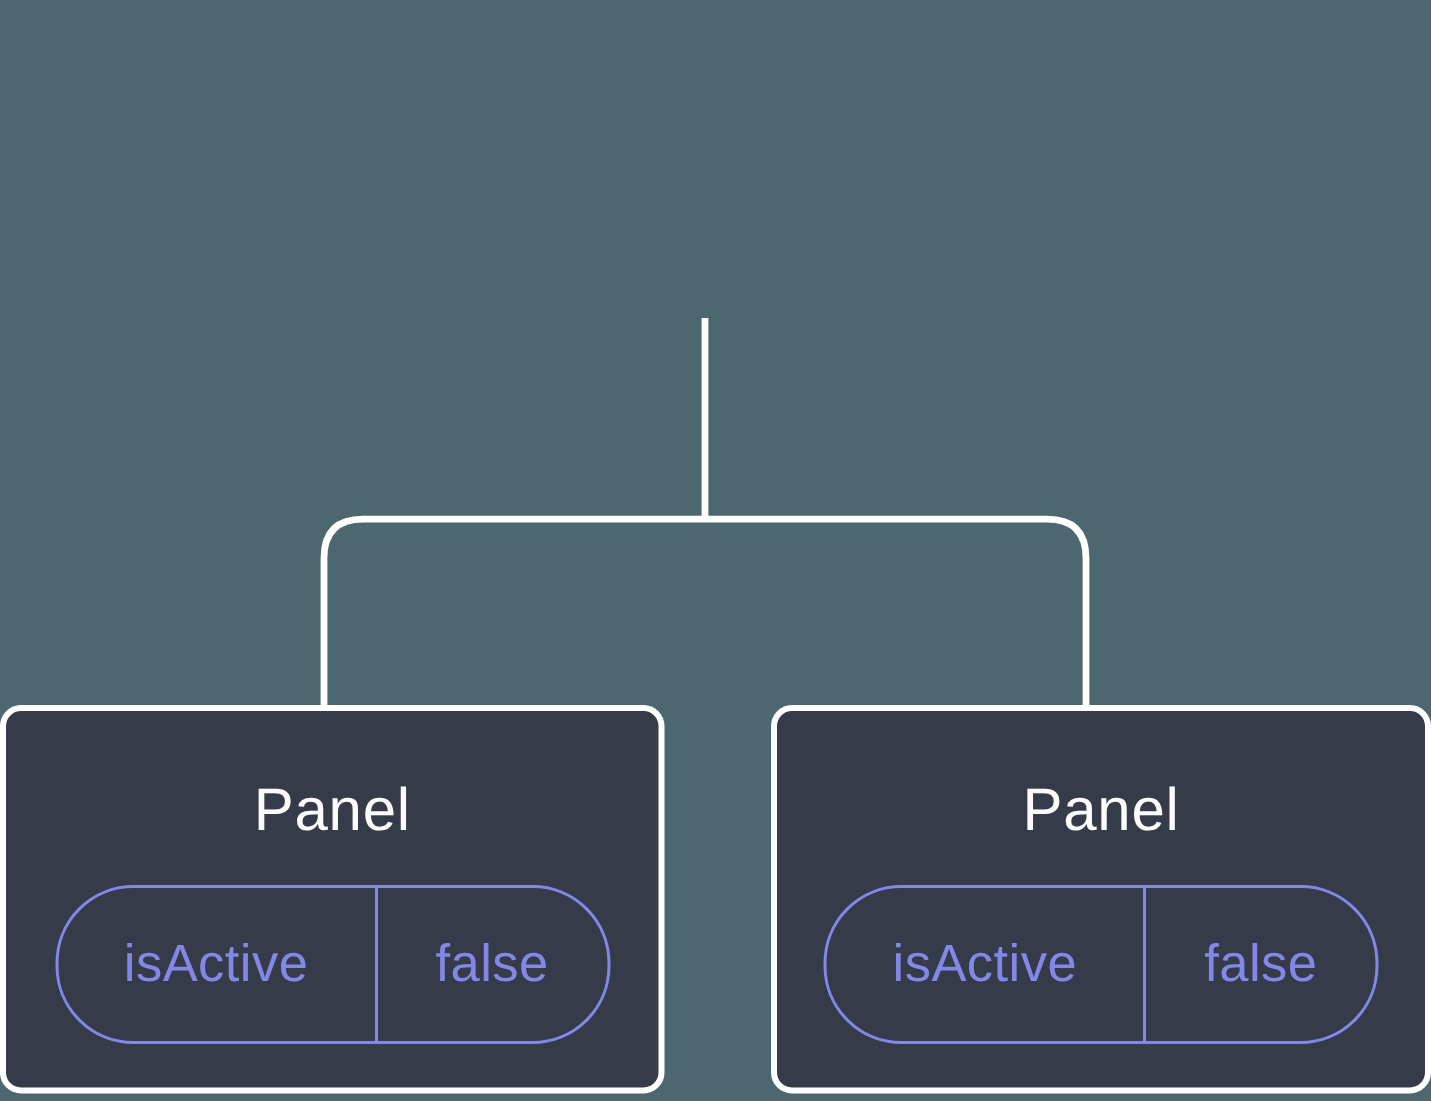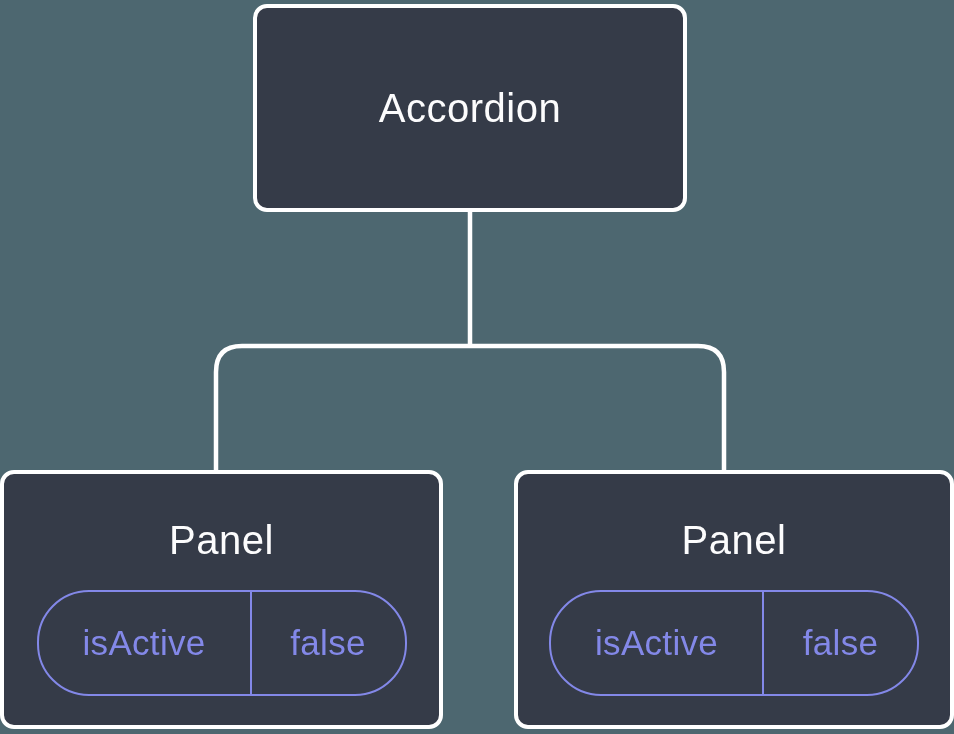--- a/index.html
+++ b/index.html
@@ -102,23 +102,20 @@
 </head>
 <body>
 
 <div class="stage">
 
   <svg class="connectors" viewBox="0 0 954 734" xmlns="http://www.w3.org/2000/svg">
     <path d="M470 212 L470 346"></path>
     <path d="M216 470 L216 372 Q216 346 242 346 L698 346 Q724 346 724 372 L724 470"></path>
   </svg>
 
-  <div class="node node-root">
-    <span class="node-label">Accordion</span>
-  </div>
 
   <div class="node node-panel left">
     <div class="node-label">Panel</div>
     <div class="state-pill">
       <span class="state-cell key">isActive</span>
       <span class="state-cell val">false</span>
     </div>
   </div>
 
   <div class="node node-panel right">

